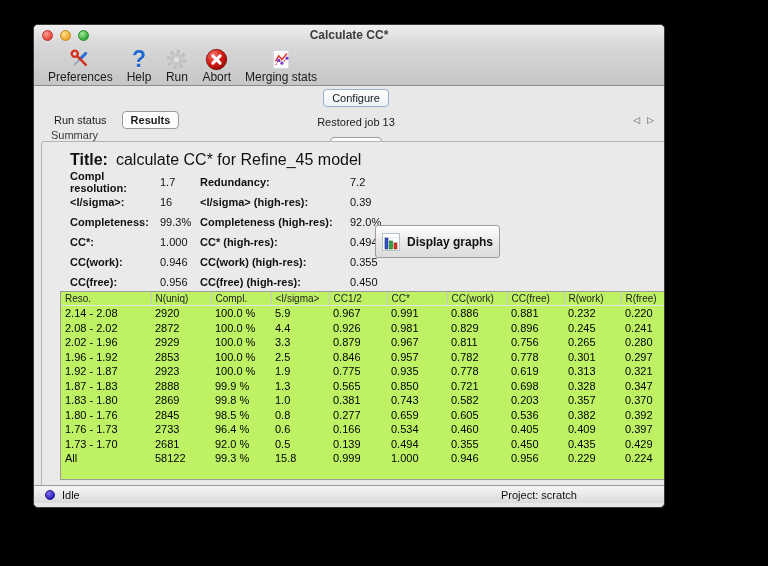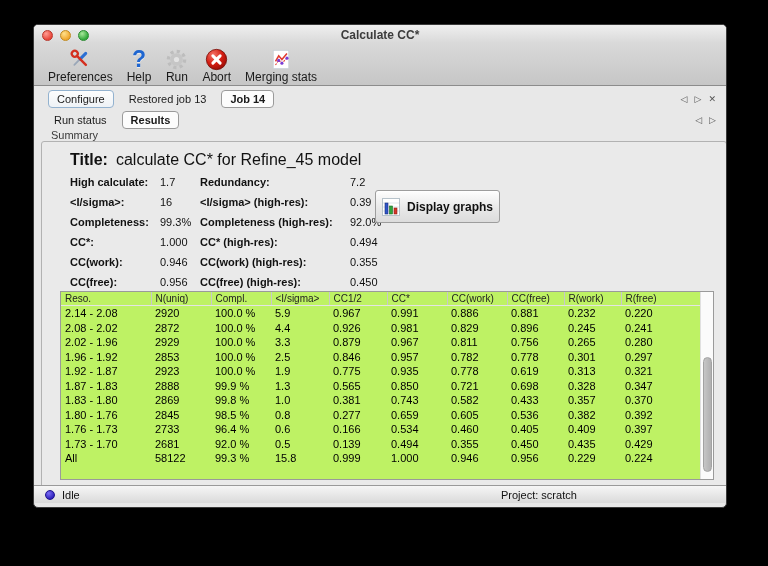--- a/index.html
+++ b/index.html
@@ -1,19 +1,19 @@
 <!DOCTYPE html>
 <html><head>
 <meta charset="utf-8">
 <style>
   * { margin:0; padding:0; box-sizing:border-box; }
   html,body { width:768px; height:566px; background:#000; overflow:hidden;
               font-family:"Liberation Sans", sans-serif; }
 
-  .window { position:absolute; left:33px; top:24px; width:694px; height:484px;
+  .window { position:absolute; left:33px; top:24px; width:632px; height:484px;
             background:#e8e8e8; border-radius:5px; overflow:hidden;
             border:1px solid #3a3a3a;
             box-shadow:0 14px 40px rgba(0,0,0,0.85); }
 
   
   .chrome { position:absolute; top:0; left:0; right:0; height:61px;
             background:linear-gradient(#efefef, #d9d9d9 30%, #c6c6c6);
             border-bottom:1px solid #8c8c8c; }
   .titlebar { position:absolute; top:0; left:0; right:0; height:20px; }
   .lights { position:absolute; left:8px; top:5px; display:flex; gap:7px; }
@@ -27,42 +27,42 @@
   .toolbar { position:absolute; top:20px; left:0; right:0; height:40px;
              display:flex; align-items:flex-end; padding:0 0 2px 14px; gap:14px; }
   .tb-item { display:flex; flex-direction:column; align-items:center; gap:1px; cursor:default; }
   .tb-icon { height:24px; display:flex; align-items:center; justify-content:center; }
   .tb-label { font-size:12px; color:#1a1a1a; line-height:11px; }
   .help-q { font-size:23px; font-weight:bold; color:#1f66d0; line-height:23px;
             text-shadow:0 1px 0 rgba(255,255,255,0.6); }
 
   
   .tabrow1 { position:absolute; top:64px; left:0; right:0; height:20px;
-             display:flex; align-items:center; padding-left:14px; gap:6px; }
+             display:flex; align-items:center; padding-left:14px; gap:6px;flex-direction:column; }
   .tabrow2 { position:absolute; top:86px; left:0; right:0; height:18px;
              display:flex; align-items:center; padding-left:11px; gap:6px; }
   .tab { font-size:11px; color:#1a1a1a; padding:2px 8px; border-radius:4px;
          border:1px solid transparent; white-space:nowrap; }
   .tab.boxed  { border-color:#93b2cf; background:linear-gradient(#fdfdfd,#eef2f6); }
   .tab.active { border-color:#9a9a9a; background:#fcfcfc; font-weight:bold; }
   .tab-nav { margin-left:auto; display:flex; align-items:center; gap:7px; padding-right:10px; }
   .nav-glyph { font-size:9px; color:#555; line-height:9px; }
 
   
   .summary-label { position:absolute; top:104px; left:17px; font-size:11px; color:#3a3a3a; }
   .groupbox { position:absolute; top:116px; left:7px; width:686px; height:347px;
               background:#eaeaea; border:1px solid #b2b2b2; border-radius:3px; }
   .title-row { position:absolute; top:9px; left:28px; font-size:16px; color:#111; }
   .title-row .lbl { font-weight:bold; margin-right:8px; }
   .stats { position:absolute; top:30px; left:28px;
            display:grid; grid-template-columns:90px 40px 150px auto;
            grid-auto-rows:20px; align-items:center; font-size:11px; color:#111; }
   .stats .lbl { font-weight:bold; }
 
-  .btn-graphs { position:absolute; left:333px; top:48px; width:125px; height:33px;
+  .btn-graphs { position:absolute; left:333px; top:83px; width:125px; height:33px;
                 background:linear-gradient(#fefefe,#e8e8e8 55%, #dcdcdc);
                 border:1px solid #9d9d9d; border-radius:3px;
                 box-shadow:0 1px 0 rgba(255,255,255,0.7) inset;
                 display:flex; align-items:center; justify-content:center; gap:7px;
                 font-size:12px; font-weight:bold; color:#111; cursor:default; }
 
   
   .table-wrap { position:absolute; left:18px; top:149px; width:654px; height:189px;
                 background:#bef264; border:1px solid #9a9a9a; overflow:hidden; }
   table { border-collapse:collapse; table-layout:fixed; width:640px; }
@@ -192,21 +192,21 @@
   </div>
 
   <div class="summary-label">Summary</div>
 
   <div class="groupbox">
     <div class="title-row">
       <span class="lbl">Title:</span><span>calculate CC* for Refine_45 model</span>
     </div>
 
     <div class="stats">
-        <span class="lbl">High calculate:</span>
+        <span class="lbl">Compl resolution:</span>
         <span class="val">1.7</span>
         <span class="lbl">Redundancy:</span>
         <span class="val">7.2</span>
         <span class="lbl">&lt;I/sigma&gt;:</span>
         <span class="val">16</span>
         <span class="lbl">&lt;I/sigma&gt; (high-res):</span>
         <span class="val">0.39</span>
         <span class="lbl">Completeness:</span>
         <span class="val">99.3%</span>
         <span class="lbl">Completeness (high-res):</span>
@@ -342,21 +342,21 @@
               <td>0.347</td>
             </tr>
             <tr>
               <td>1.83 - 1.80</td>
               <td>2869</td>
               <td>99.8 %</td>
               <td>1.0</td>
               <td>0.381</td>
               <td>0.743</td>
               <td>0.582</td>
-              <td>0.433</td>
+              <td>0.203</td>
               <td>0.357</td>
               <td>0.370</td>
             </tr>
             <tr>
               <td>1.80 - 1.76</td>
               <td>2845</td>
               <td>98.5 %</td>
               <td>0.8</td>
               <td>0.277</td>
               <td>0.659</td>

